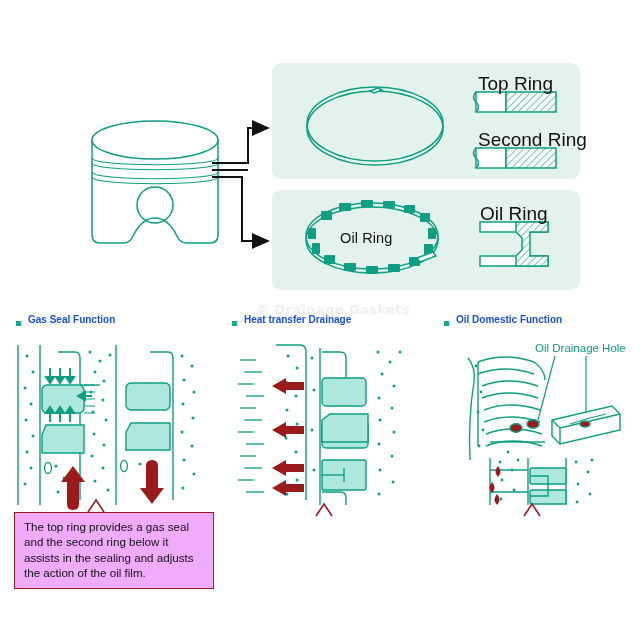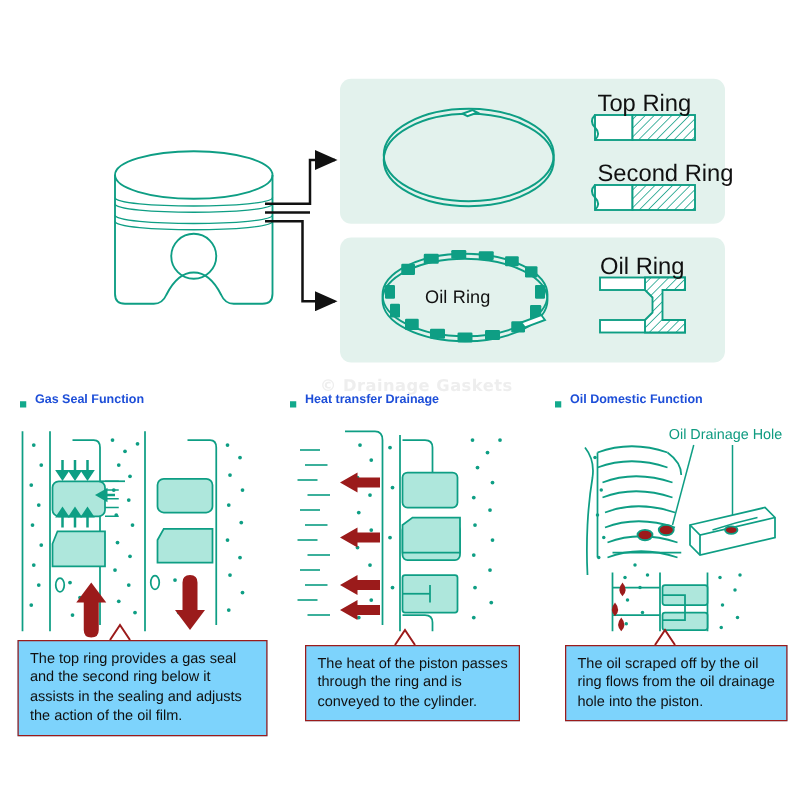--- a/index.html
+++ b/index.html
@@ -28,21 +28,21 @@
   .fn-head {
     position:absolute; font-size:10px; font-weight:bold; color:#1d4ed8;
     white-space:nowrap;
   }
   .fn-bullet {
     position:absolute; width:5px; height:5px; background:#13a98c;
   }
 
   
   .callout {
-    position:absolute; border:1.6px solid #9b1b1b; background:#7dd3fc;
+    position:absolute; border:1.6px solid #9b1b1b; background:#f0abfc;
     padding:6px 8px 7px 9px; color:#101010; font-size:11.6px; line-height:1.33;
   }
 
   
   #watermark {
     position:absolute; left:256px; top:302px; font-size:13px;
     color:#eeeeee; font-weight:bold; letter-spacing:.4px;
     font-family:"DejaVu Sans", sans-serif; white-space:nowrap;
   }
 
@@ -369,17 +369,15 @@
   <div class="fn-bullet" style="left:232px; top:321px;"></div>
   <div class="fn-head" style="left:244px; top:314px;">Heat transfer Drainage</div>
 
   <div class="fn-bullet" style="left:444px; top:321px;"></div>
   <div class="fn-head" style="left:456px; top:314px;">Oil Domestic Function</div>
 
   <div id="drain-label">Oil Drainage Hole</div>
 
   <div class="callout" style="left:14px; top:512px; width:200px;">The top ring provides a gas seal and the second ring below it assists in the sealing and adjusts the action of the oil film.</div>
 
-  <div class="callout" style="left:244px; top:516px; width:172px;">The heat of the piston passes through the ring and is conveyed to the cylinder.</div>
-
-  <div class="callout" style="left:452px; top:516px; width:178px;">The oil scraped off by the oil ring flows from the oil drainage hole into the piston.</div>
+
 
 </div>
 
 </body></html>

